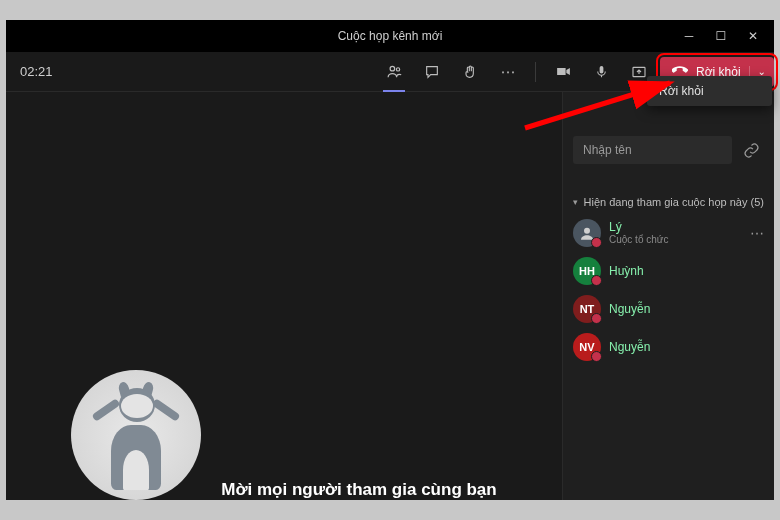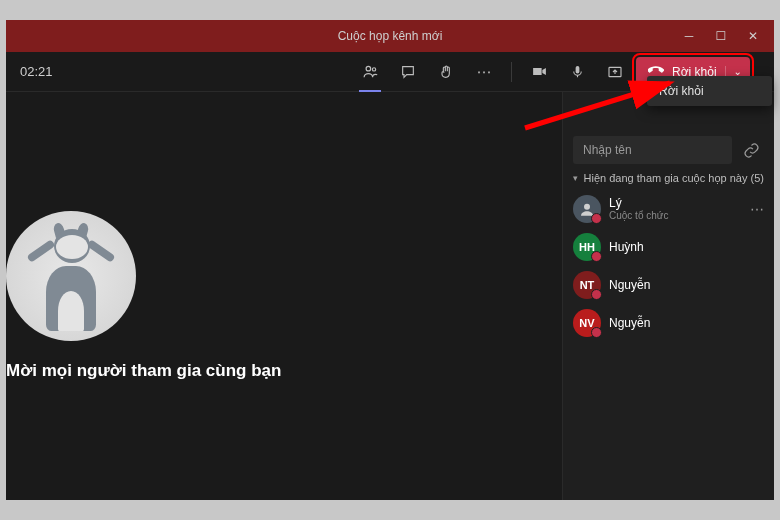--- a/index.html
+++ b/index.html
@@ -22,21 +22,21 @@
       display: flex;
       flex-direction: column;
     }
     .titlebar {
       height: 32px;
       display: flex;
       align-items: center;
       position: relative;
       font-size: 12px;
       color: #cfcfcf;
-      background: #7f1d1d;
+      background: #000000;
     }
     .titlebar .title {
       position: absolute;
       left: 50%;
       transform: translateX(-50%);
     }
     .win-controls {
       position: absolute;
       right: 6px;
       top: 6px;
@@ -50,21 +50,21 @@
       align-items: center;
       justify-content: center;
       color: #cfcfcf;
       cursor: pointer;
       font-size: 12px;
     }
     .toolbar {
       height: 40px;
       display: flex;
       align-items: center;
-      padding: 0 24px 0 14px;
+      padding: 0 0 0 14px;
       gap: 4px;
       border-bottom: 1px solid #2a2a2a;
     }
     .timer {
       font-size: 13px;
       color: #cfcfcf;
       margin-right: auto;
     }
     .tb-icon {
       width: 34px;
@@ -131,22 +131,21 @@
       cursor: pointer;
     }
     .content {
       flex: 1;
       display: flex;
       min-height: 0;
     }
     .main {
       flex: 1;
       display: flex;
-      flex-direction: column;
-      align-items: flex-start;
+      align-items: flex-end;
       justify-content: center;
       gap: 20px;
     }
     .avatar-big {
       width: 130px;
       height: 130px;
       border-radius: 50%;
       background: radial-gradient(circle, #e8e8e8 0%, #d0d0d0 100%);
       position: relative;
       overflow: hidden;
@@ -193,21 +192,21 @@
     }
     .side-title {
       font-weight: 700;
       font-size: 13px;
       color: #fff;
       padding: 4px 14px 10px;
     }
     .search-row {
       display: flex;
       align-items: center;
-      margin: 0 10px 0;
+      margin: 0 10px 24px;
       gap: 6px;
     }
     .search {
       flex: 1;
       background: #2b2b2b;
       border-radius: 3px;
       height: 28px;
       display: flex;
       align-items: center;
       padding: 0 10px;
@@ -267,21 +266,21 @@
       border: 1.5px solid #1f1f1f;
     }
     .av.img {
       background: #4a5560;
     }
     .av.img svg{width:18px;height:18px;}
     .av.hh { background: #15803d; }
     .av.nt { background: #7f1d1d; }
     .av.nv { background: #b91c1c; }
     .p-info { display: flex; flex-direction: column; line-height: 1.2; }
-    .p-name { color: #ffffff; font-size: 12px; }
+    .p-name { color: #86efac; font-size: 12px; }
     .p-role { color: #8a8a8a; font-size: 10px; }
     .person .more {
       margin-left: auto;
       color: #9a9a9a;
       cursor: pointer;
       font-size: 14px;
     }
     .arrow {
       position: absolute;
       top: 78px;

